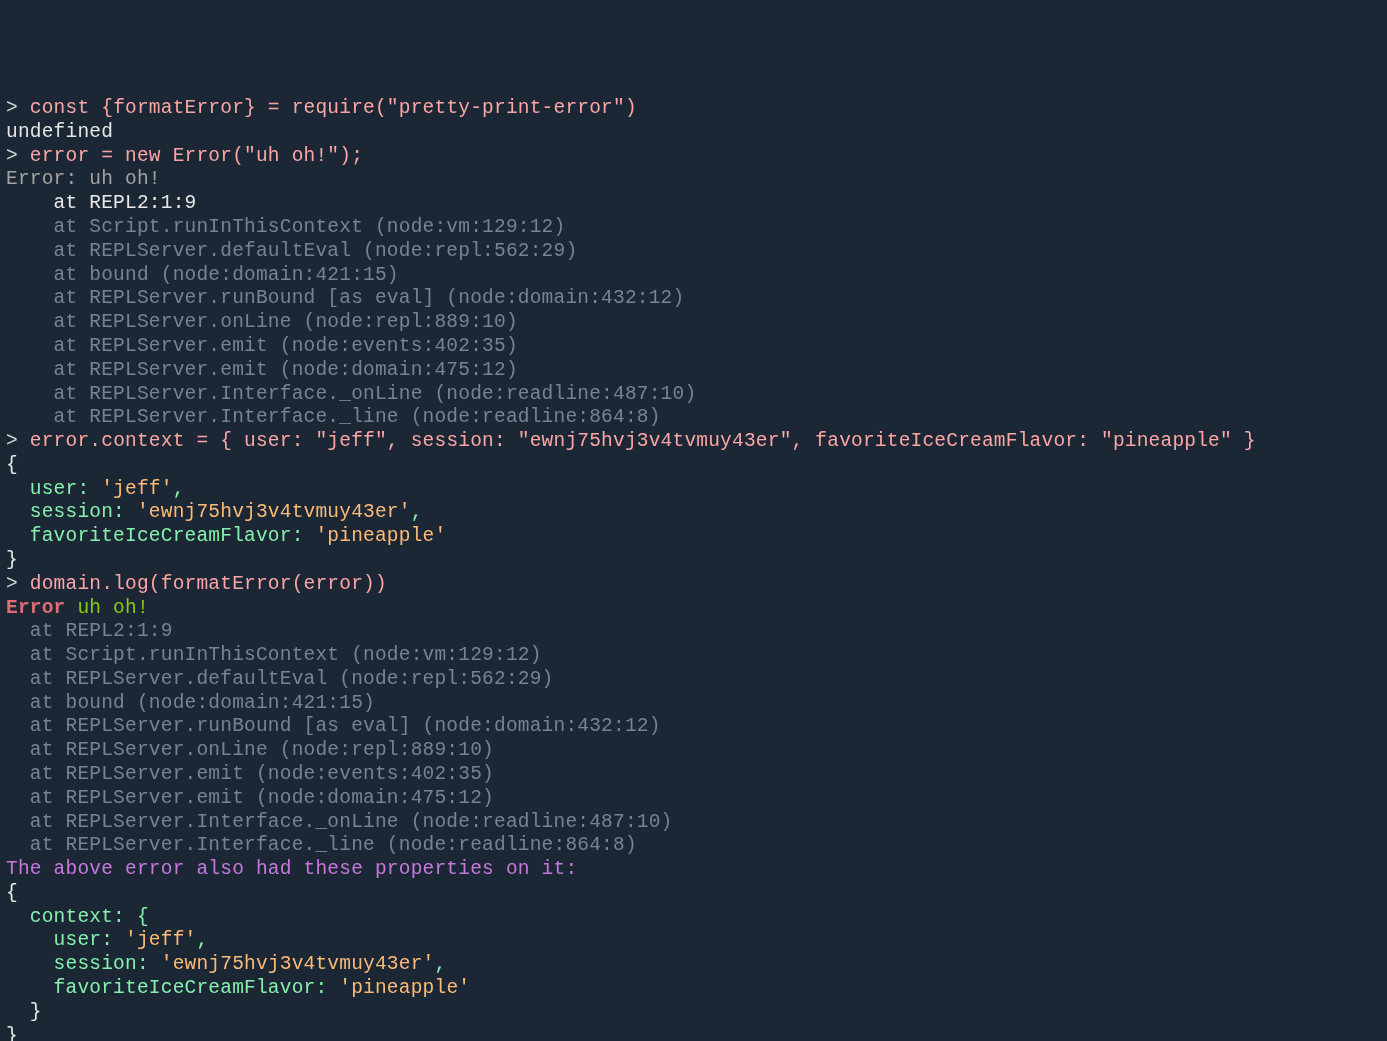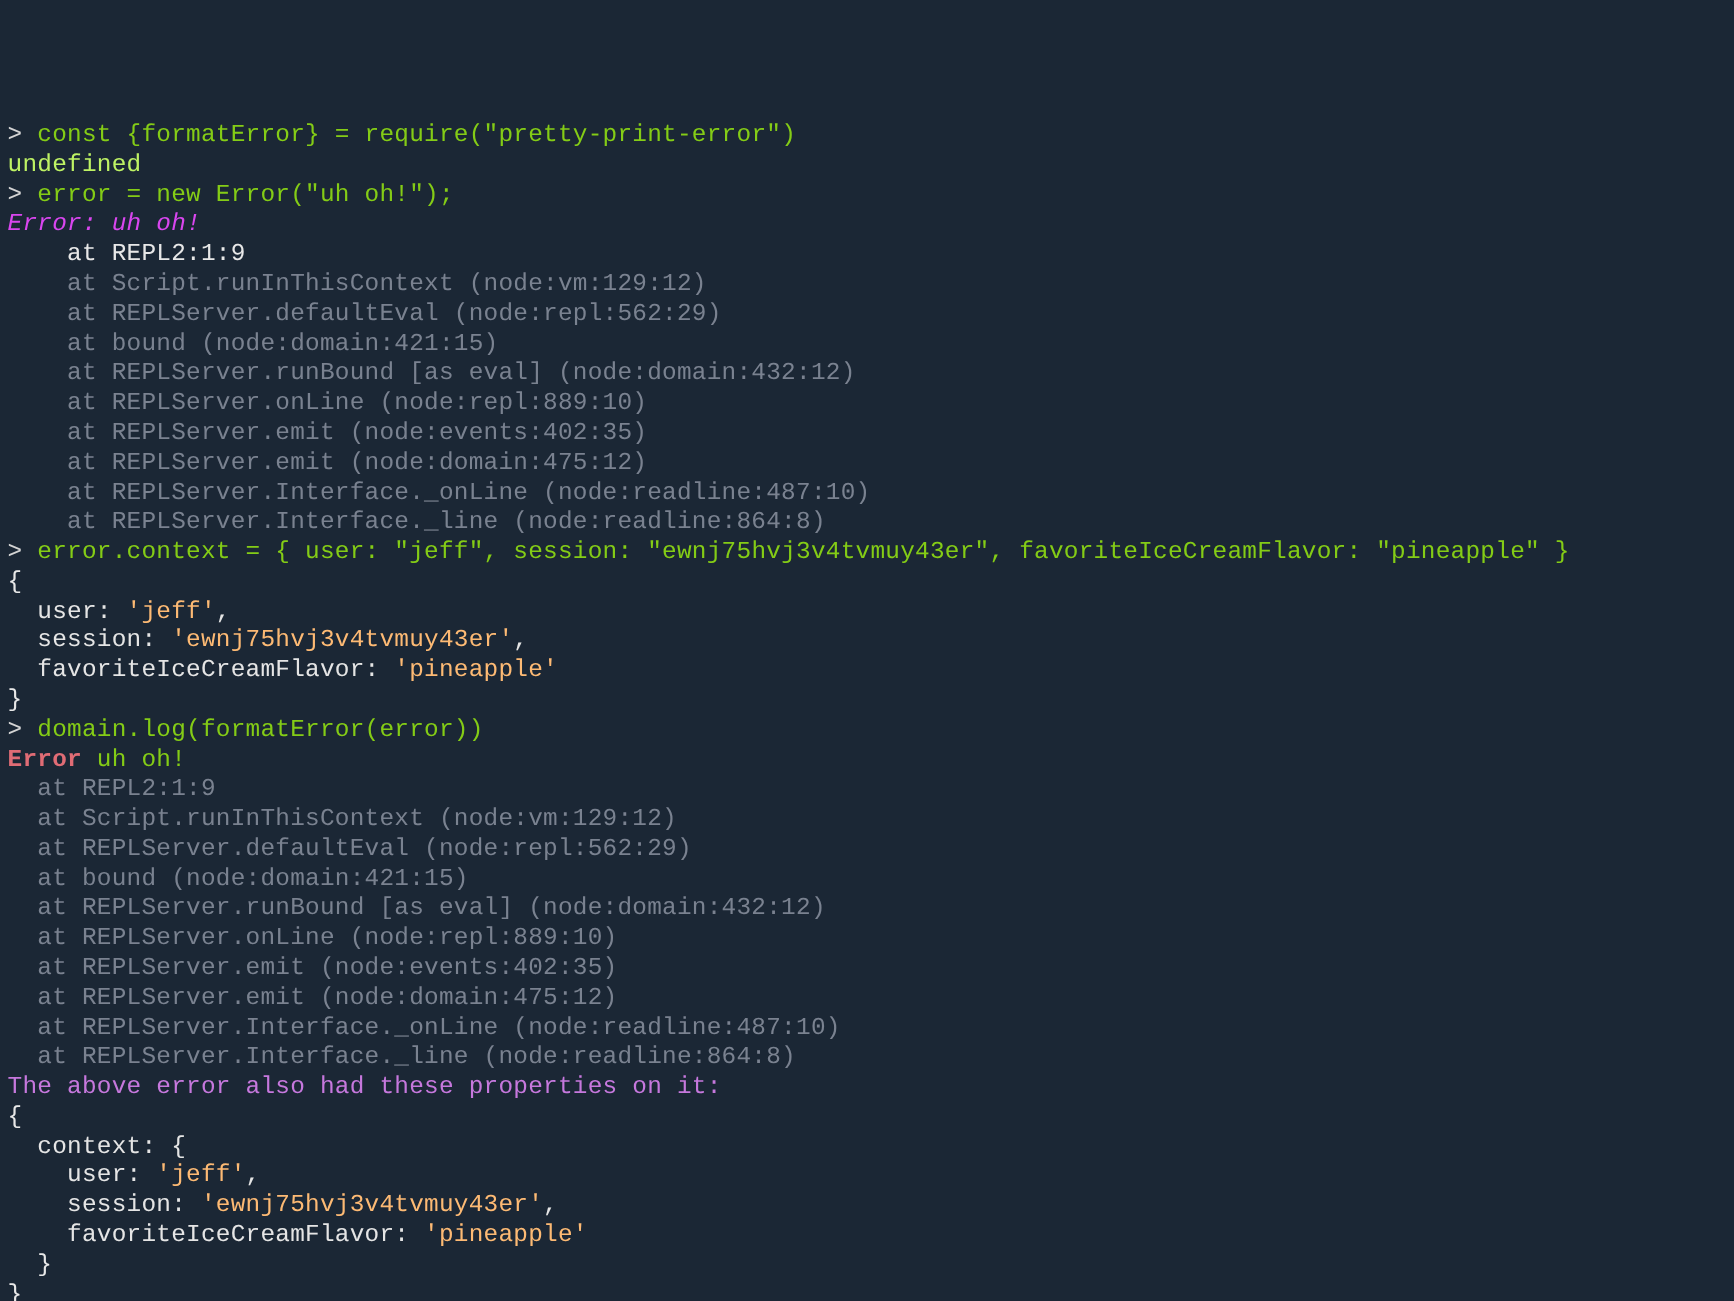--- a/index.html
+++ b/index.html
@@ -11,27 +11,27 @@
       background-color: #1b2735;
       color: #d4d4d4;
       font-family: 'Menlo', 'Monaco', 'Consolas', 'Courier New', monospace;
       font-size: 19.5px;
       line-height: 1.22;
       padding: 2px 6px;
       white-space: pre;
       letter-spacing: 0.2px;
     }
     .prompt { color: #d4d4d4; }
-    .input { color: #84cc16; margin-top: 32px; }
-    .undefined { color: #bef264; }
-    .error-line { color: #d946ef; font-style: italic; }
+    .input { color: #fca5a5; margin-top: 32px; }
+    .undefined { color: #e5e5e5; }
+    .error-line { color: #a3a3a3; }
     .stack-bright { color: #e8e8e8; }
     .stack-dim { color: #7a8290; }
     .brace { color: #e8e8e8; }
-    .key { color: #e5e5e5; margin-top: 28px; }
+    .key { color: #86efac; margin-top: 28px; }
     .string { color: #fdba74; }
     .error-word { color: #e06c75; font-weight: bold; }
     .error-msg { color: #84cc16; }
     .stack-gray { color: #7a8290; }
     .magenta { color: #c678dd; font-family: Liberation Mono, monospace; }
   </style>
 </head>
 <body>
 
 

